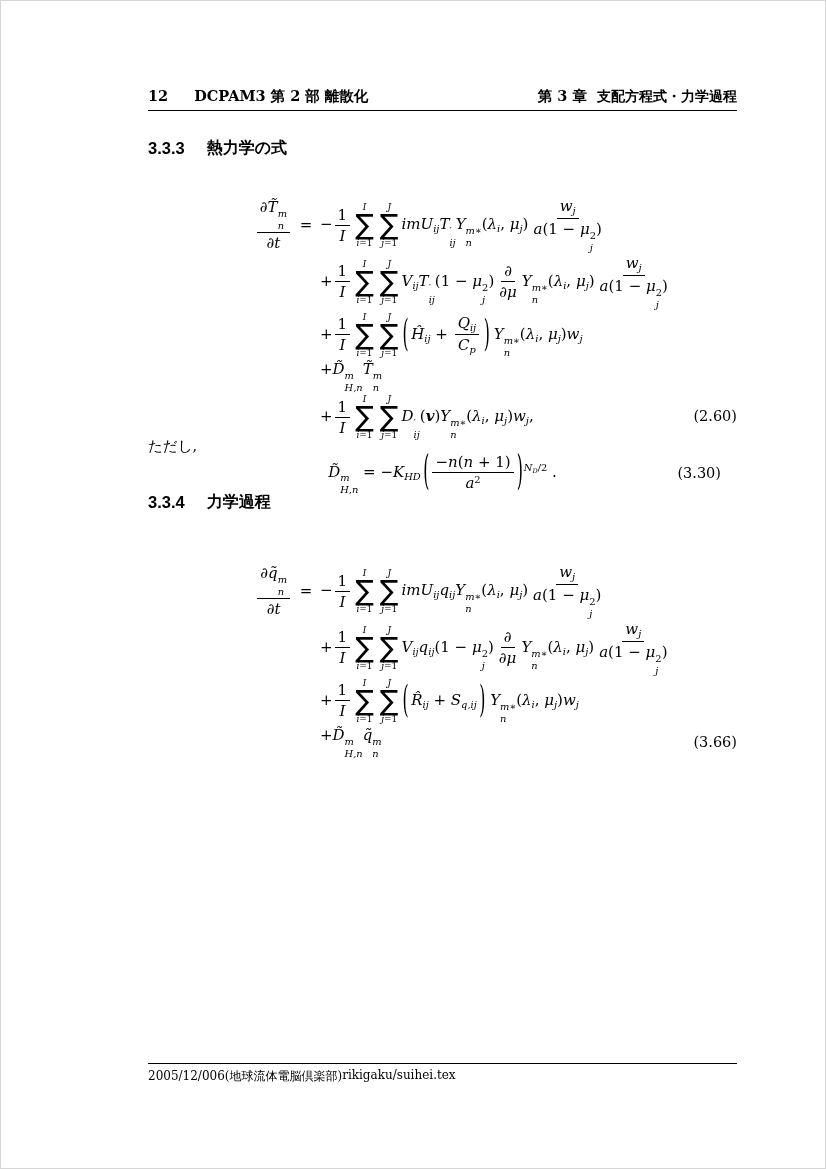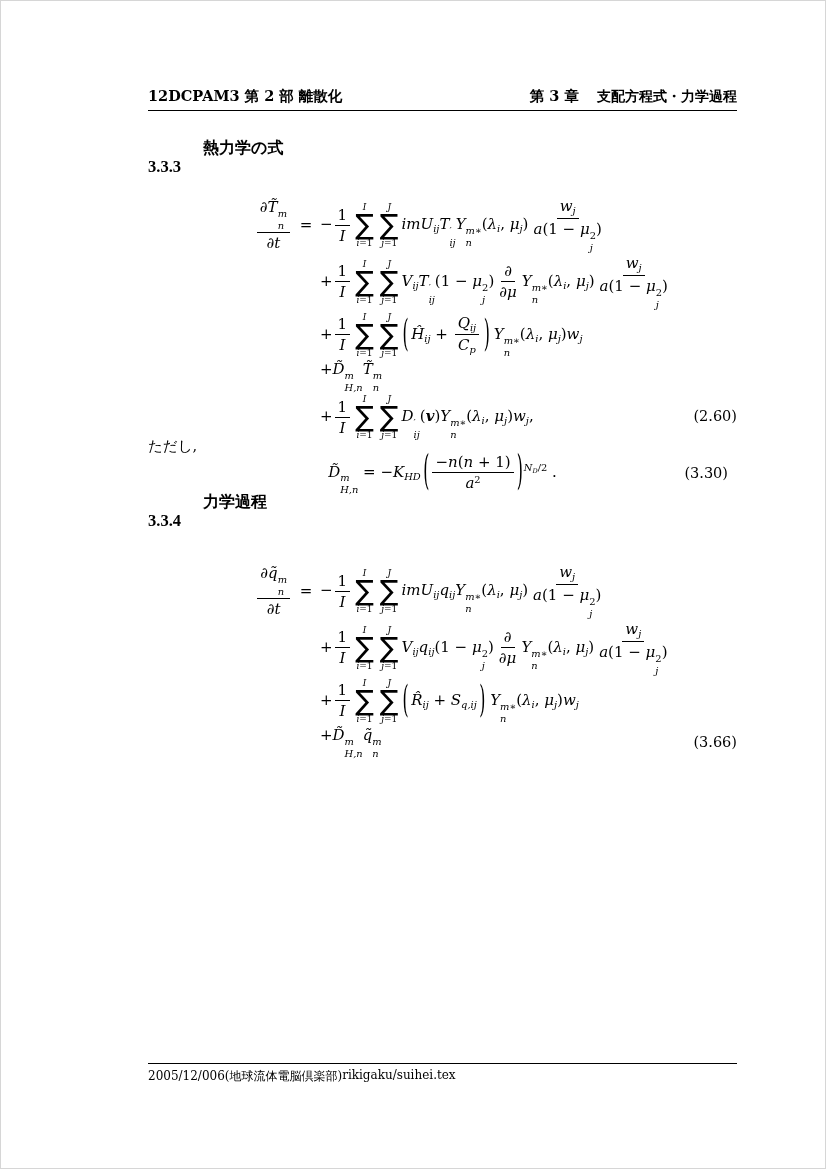--- a/index.html
+++ b/index.html
@@ -5,46 +5,46 @@
   html,body{margin:0;padding:0;background:#ffffff;}
   #page{position:relative;width:826px;height:1169px;background:#ffffff;color:#000;
         font-family:"DejaVu Serif",serif;box-shadow:inset 0 0 0 1px #d6d6d6;overflow:hidden;}
 
   .hrule{position:absolute;left:148px;width:589px;height:0;border-top:1px solid #000;}
   .header-rule{top:110px;}
   .footer-rule{top:1063px;}
 
   .header{position:absolute;left:148px;top:89px;width:589px;display:flex;
           justify-content:space-between;font-weight:bold;font-size:14.5px;line-height:1;}
-  .header-left{display:flex;}
-  .header-right{display:flex;gap:18px;font-family:"Liberation Sans",sans-serif;font-size:14px;}
+  .header-left{display:flex;gap:26px;}
+  .header-right{display:flex;gap:10px;font-family:"Liberation Sans",sans-serif;font-size:14px;}
   .header-right .hnum{font-family:"DejaVu Serif",serif;font-size:14.5px;}
 
   .section{position:absolute;left:148px;display:flex;gap:22px;font-weight:bold;
            font-size:16.5px;line-height:1;}
-  .section .secnum{font-family:Liberation Serif, serif;margin-top:19px;}
+  .section .secnum{font-family:Liberation Sans, sans-serif;}
   .section .sectitle{font-family:"Liberation Sans",sans-serif;font-size:16px;}
   .s333{top:140px;}
   .s334{top:494px;}
 
   .tadashi{position:absolute;left:148px;top:437px;font-size:14.5px;}
 
   .footer{position:absolute;left:148px;top:1068px;width:589px;display:flex;
           font-size:12px;}
 
   
   .eqblock{position:absolute;left:148px;width:589px;font-size:15px;line-height:1.2;}
   .eqrow{display:flex;align-items:center;}
   .eqrow .eqlhs{width:144px;display:flex;justify-content:flex-end;white-space:nowrap;}
   .eqrel{width:28px;text-align:center;}
   .cont{padding-left:172px;}
   .eqrhs{display:inline-block;white-space:nowrap;}
   .eqnum{margin-left:auto;font-size:14.5px;}
   .single{justify-content:center;position:relative;}
-  .single .eqnum{position:absolute;right:0;margin:9px;}
+  .single .eqnum{position:absolute;right:0;margin:16px;}
 
   .mi{font-style:italic;}
   .mbi{font-style:italic;font-weight:bold;}
   .msub{font-size:0.66em;vertical-align:-0.3em;}
   .msup{font-size:0.66em;vertical-align:0.55em;}
   .mss{display:inline-flex;flex-direction:column;align-items:flex-start;
        font-size:0.66em;line-height:1.12;vertical-align:-0.5em;row-gap:1px;}
   .mfrac{display:inline-flex;flex-direction:column;align-items:center;
          vertical-align:middle;margin:0 2px;line-height:1.2;text-align:center;}
   .mfrac .num{border-bottom:1px solid #000;padding:0 3px 1px;}

